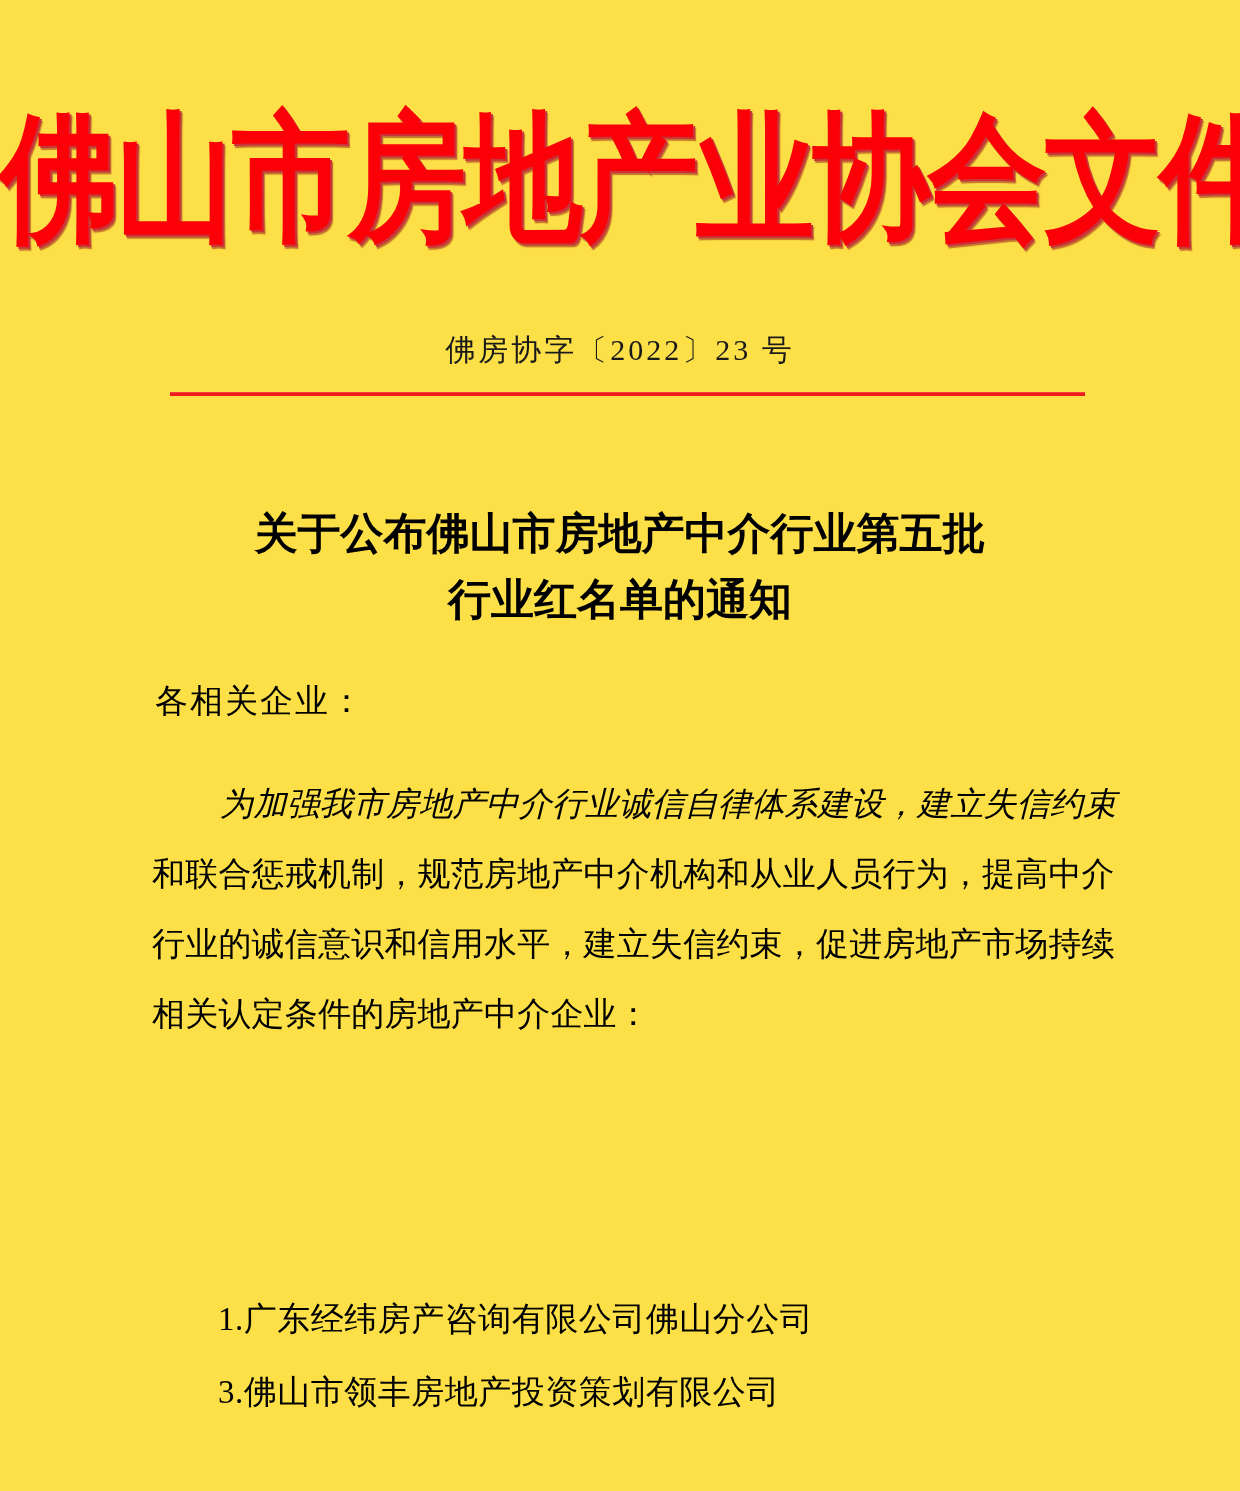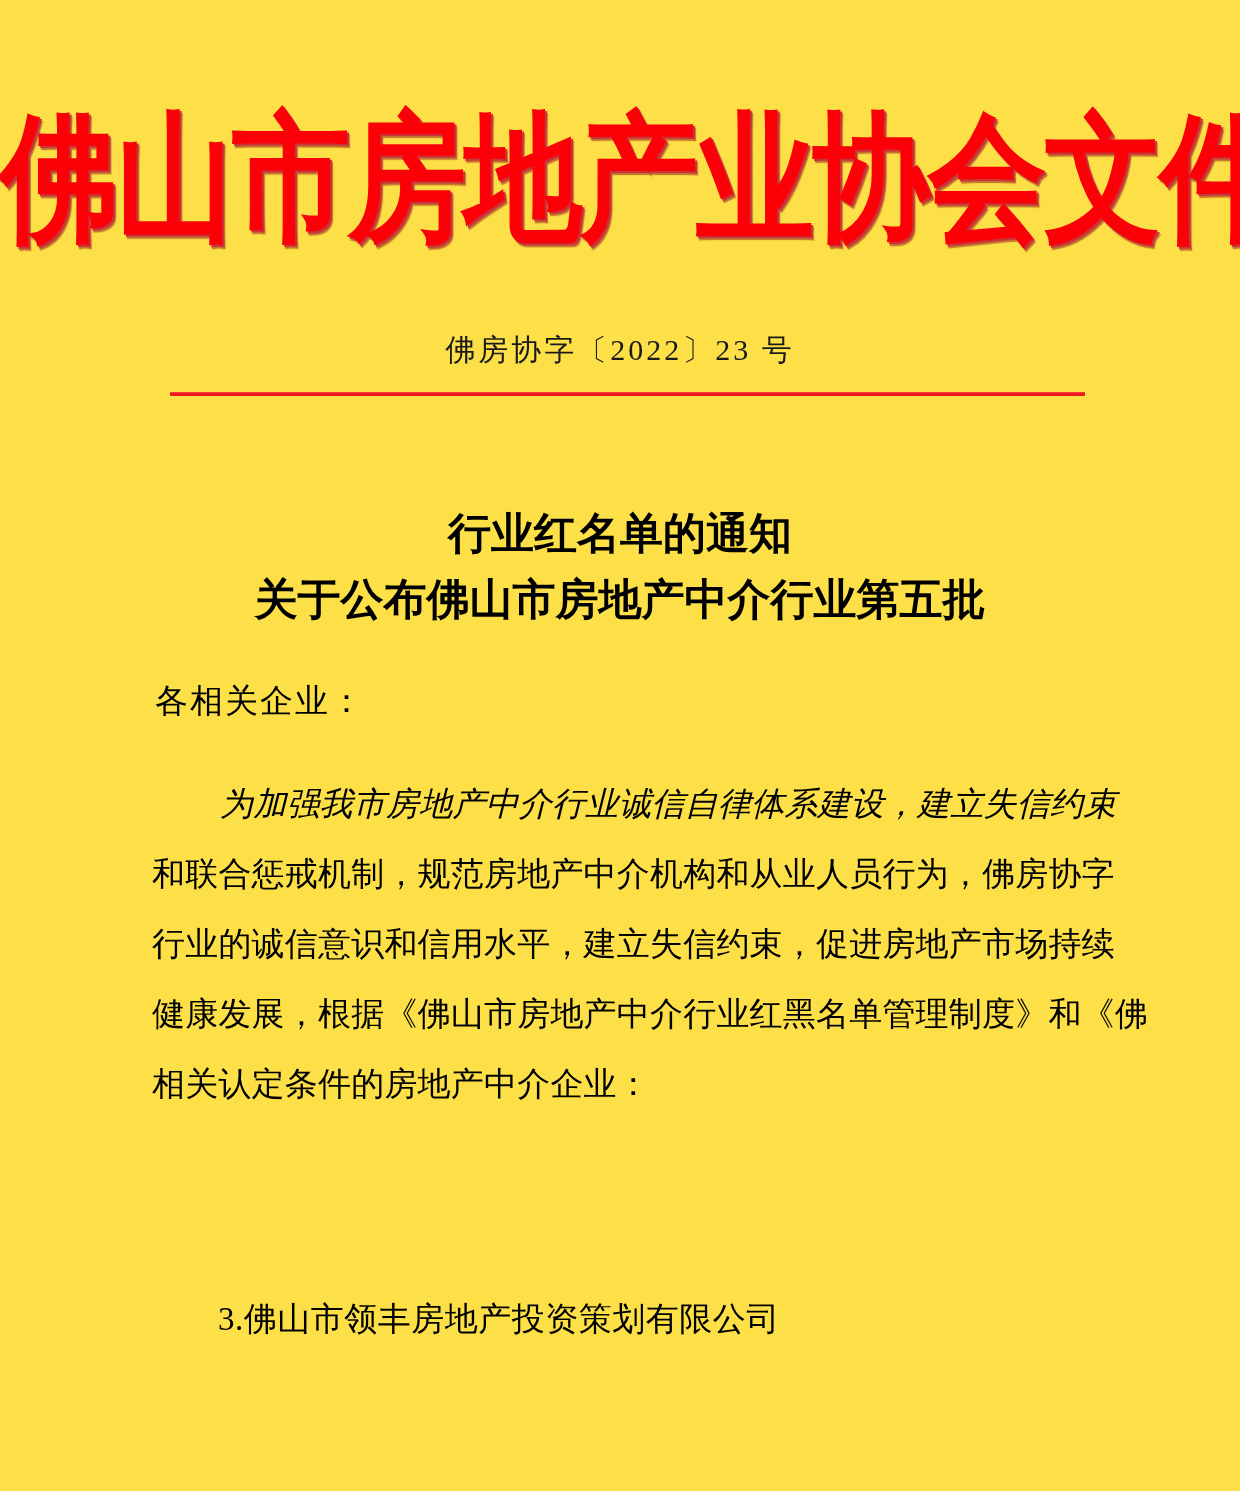--- a/index.html
+++ b/index.html
@@ -137,31 +137,31 @@
 
   <div class="masthead">
     <span class="masthead-text">佛山市房地产业协会文件</span>
   </div>
 
   <div class="doc-number">佛房协字〔2022〕23 号</div>
 
   <div class="red-rule"></div>
 
   <div class="doc-title">
+    <span class="tline">关于公布佛山市房地产中介行业第五批</span>
     <span class="tline">行业红名单的通知</span>
-    <span class="tline">关于公布佛山市房地产中介行业第五批</span>
   </div>
 
   <div class="salutation">各相关企业：</div>
 
   <div class="body-block">
     <span class="bline indent">为加强我市房地产中介行业诚信自律体系建设，建立失信约束</span>
-    <span class="bline">和联合惩戒机制，规范房地产中介机构和从业人员行为，佛房协字</span>
+    <span class="bline">和联合惩戒机制，规范房地产中介机构和从业人员行为，提高中介</span>
     <span class="bline">行业的诚信意识和信用水平，建立失信约束，促进房地产市场持续</span>
-    <span class="bline">健康发展，根据《佛山市房地产中介行业红黑名单管理制度》和《佛</span>
     <span class="bline">相关认定条件的房地产中介企业：</span>
   </div>
 
   <div class="list-block">
+    <span class="litem">1.广东经纬房产咨询有限公司佛山分公司</span>
     <span class="litem">3.佛山市领丰房地产投资策划有限公司</span>
   </div>
 
 </div>
 
 </body></html>

